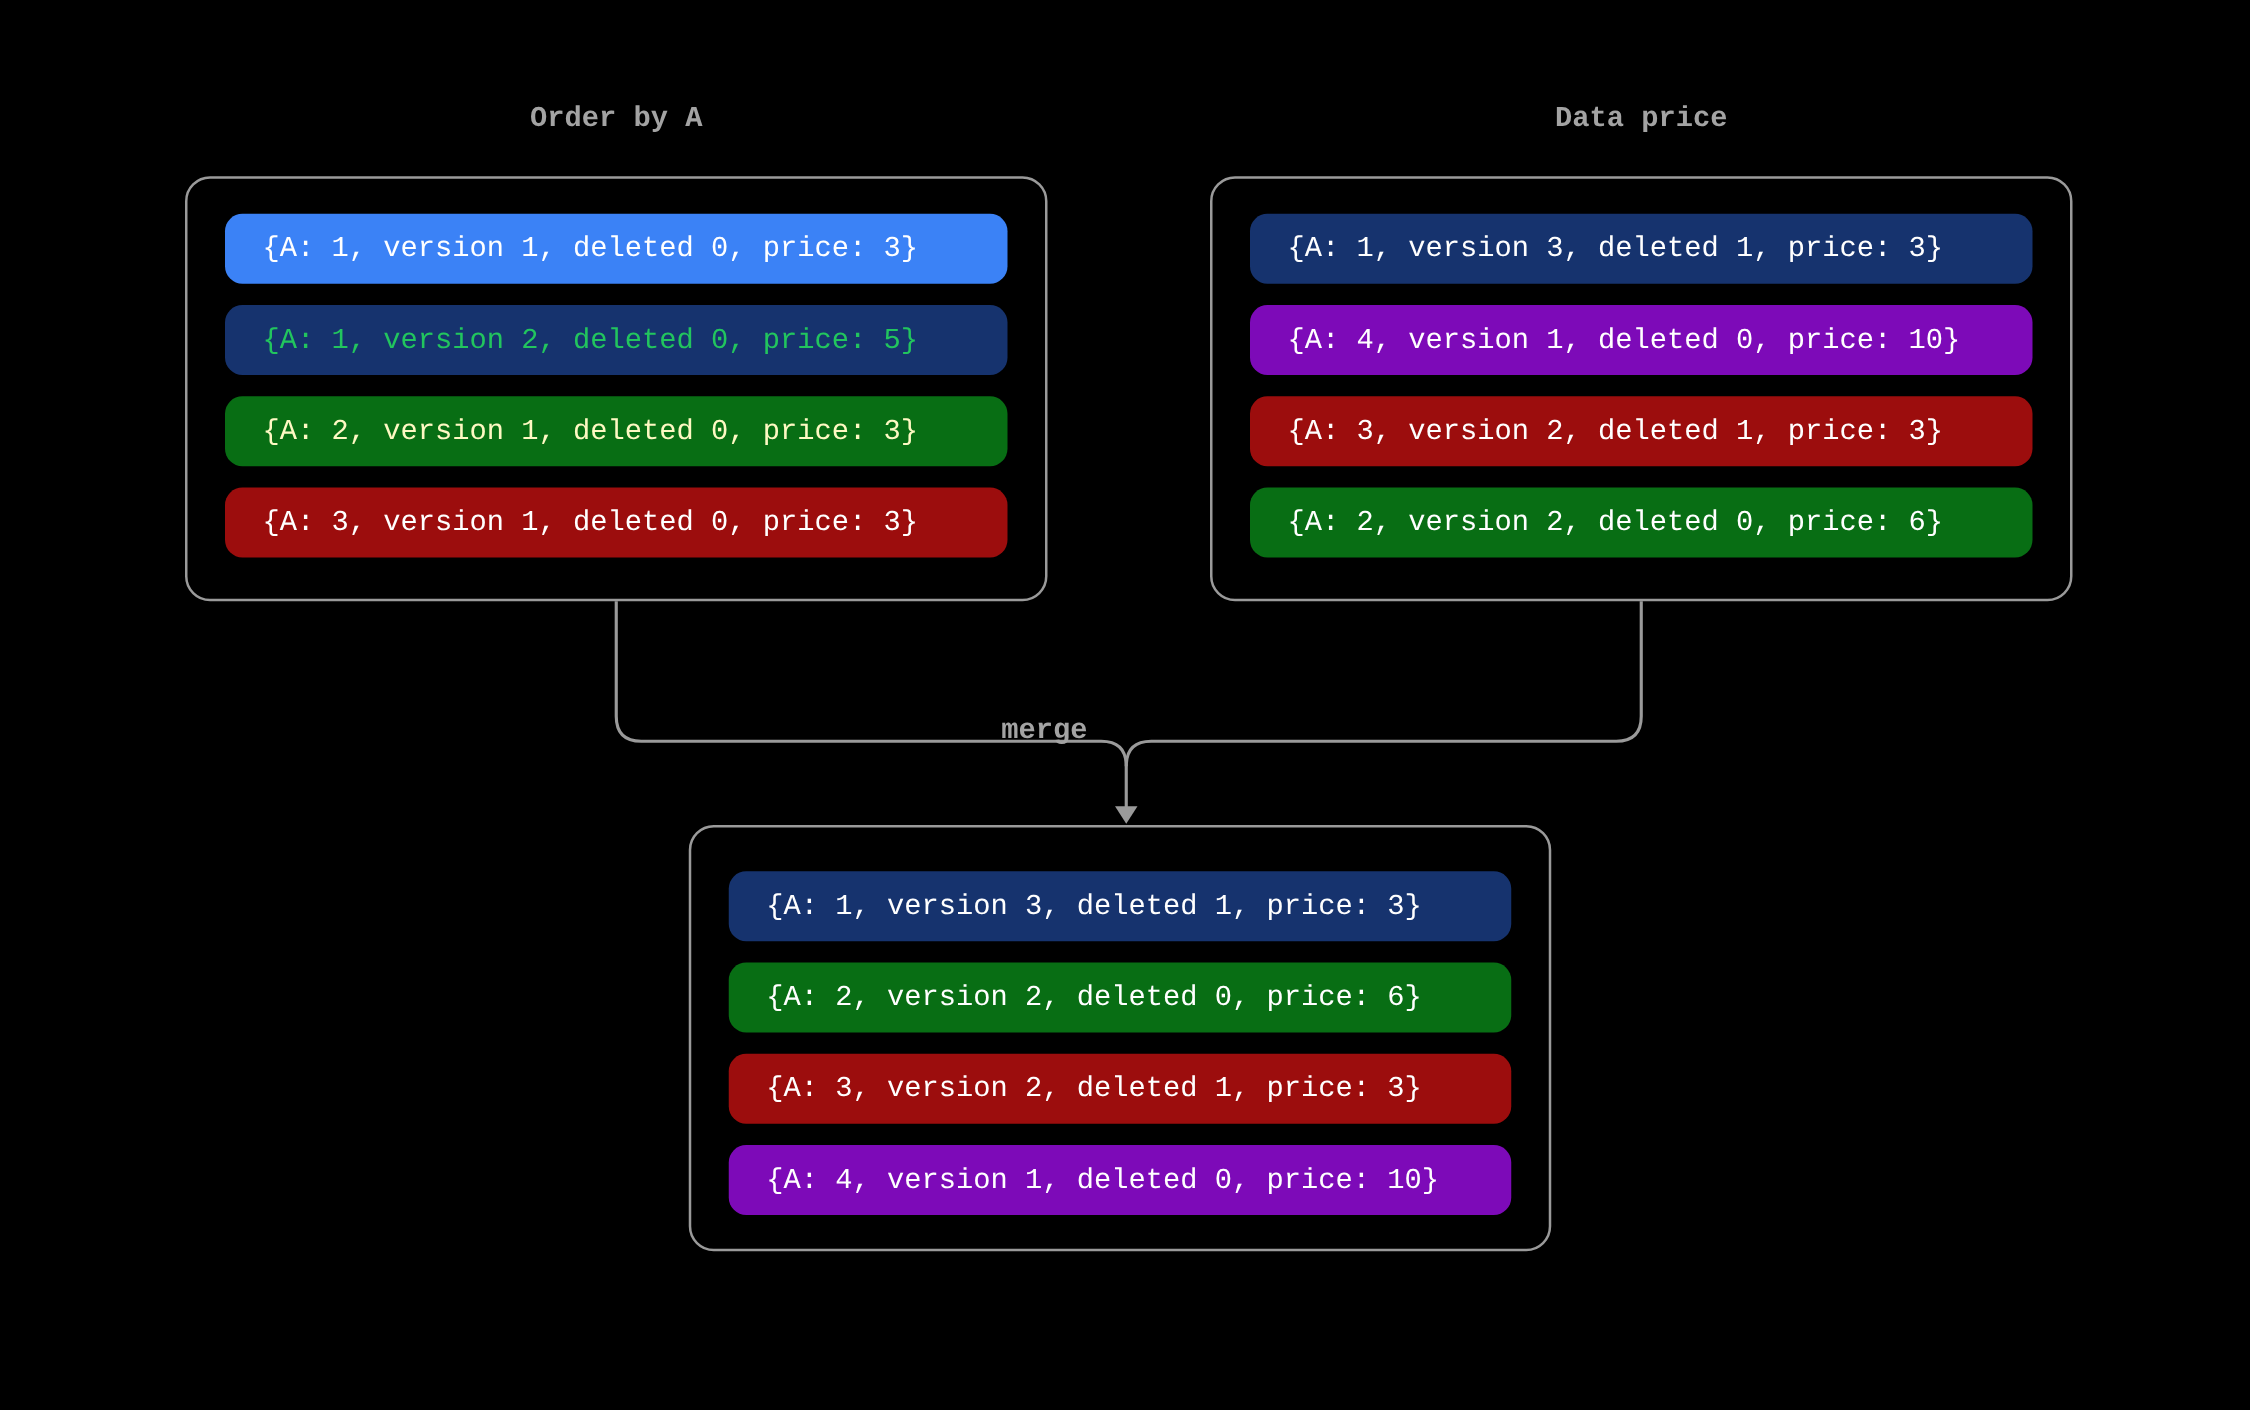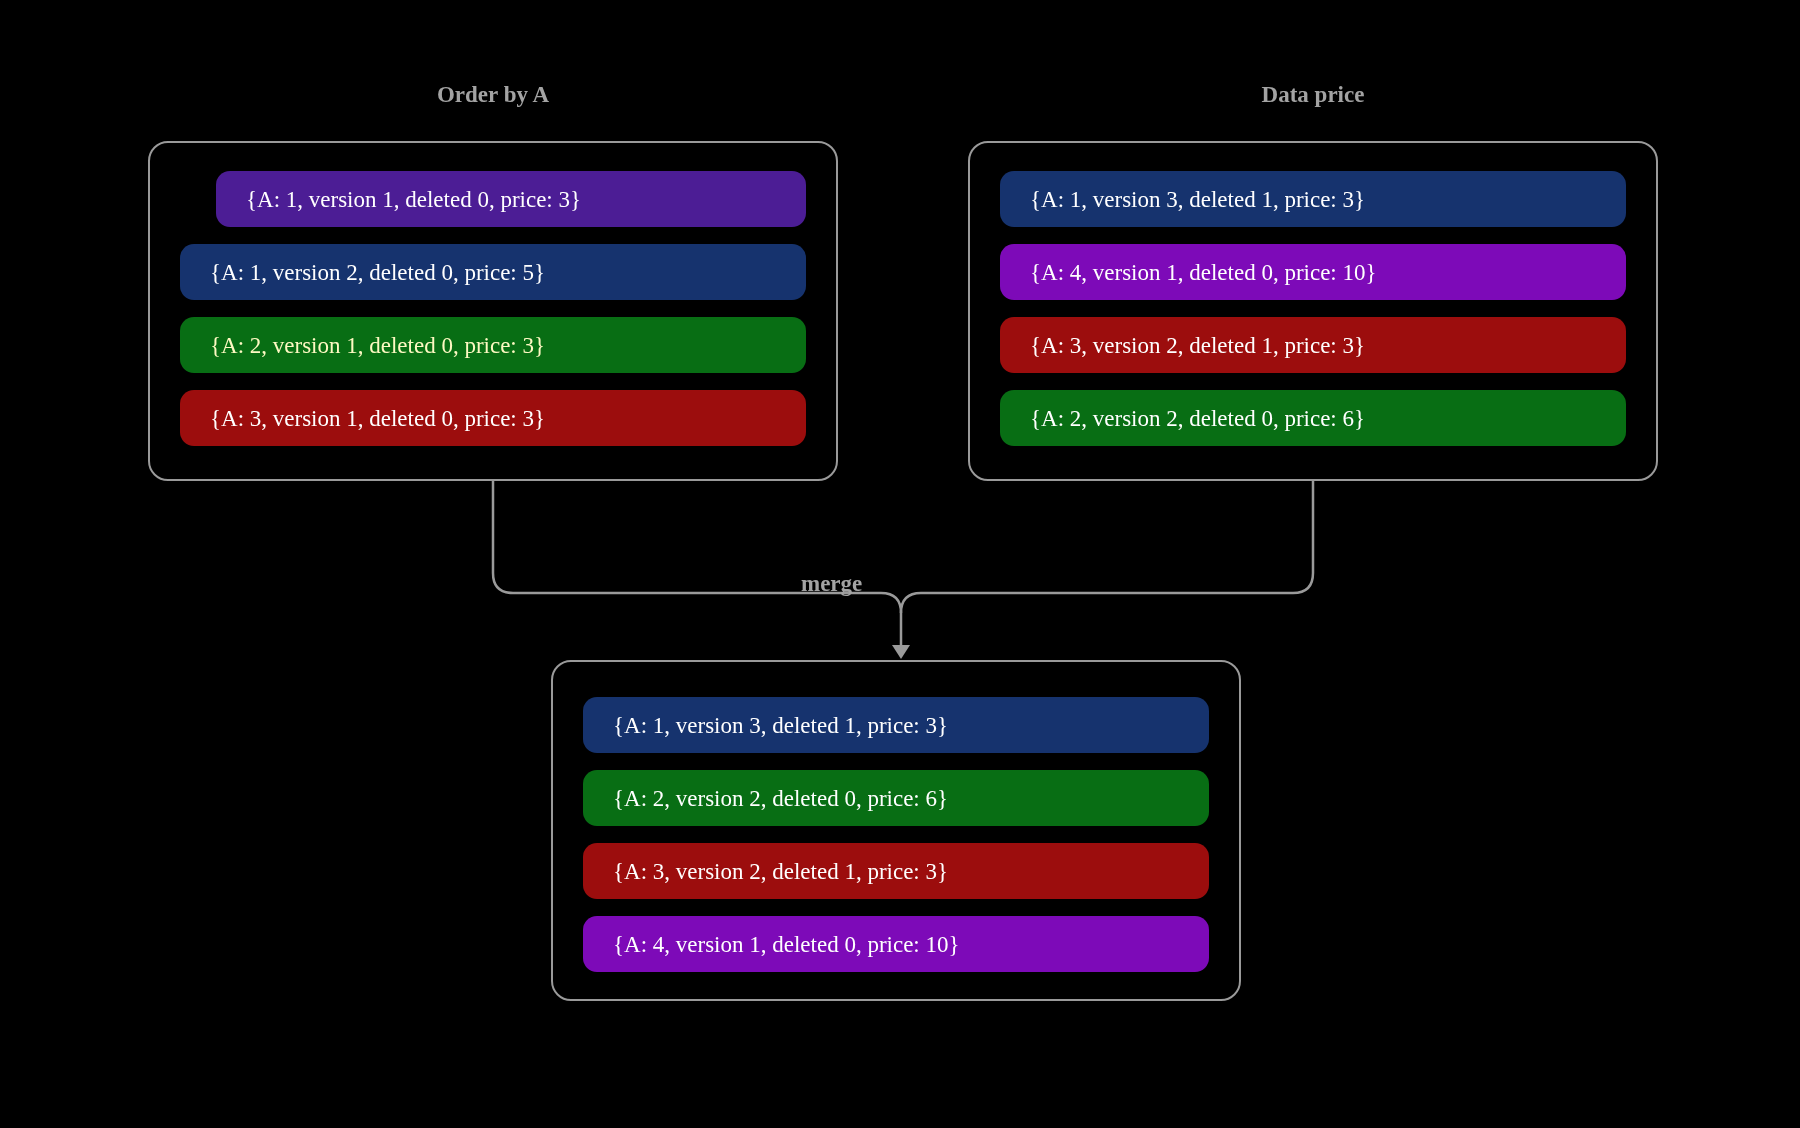--- a/index.html
+++ b/index.html
@@ -6,21 +6,21 @@
     margin: 0;
     padding: 0;
     background: #000000;
   }
   .canvas {
     position: relative;
     width: 1800px;
     height: 1128px;
     background: #000000;
     overflow: hidden;
-    font-family: Liberation Serif, serif;
+    font-family: Liberation Mono, monospace;
     border-radius: 28px;
   }
   .connector {
     position: absolute;
     left: 0;
     top: 0;
     width: 1800px;
     height: 1128px;
     pointer-events: none;
   }
@@ -87,22 +87,22 @@
     <path class="edge" d="M 493 481 L 493 573 Q 493 593 513 593 L 881 593 Q 901 593 901 613 L 901 648" style="stroke: rgb(154, 154, 154);"></path>
     <path class="edge" d="M 1313 481 L 1313 573 Q 1313 593 1293 593 L 921 593 Q 901 593 901 613" style="stroke: rgb(154, 154, 154);"></path>
     <polygon class="arrowhead" points="892,645 910,645 901,659" style="fill: rgb(154, 154, 154);"></polygon>
   </svg>
 
   <div class="box-title" id="title-0" style="color: rgb(163, 163, 163);">Order by A</div>
   <div class="box-title" id="title-1" style="color: rgb(163, 163, 163);">Data price</div>
 
   <div class="box" id="box-0" style="border-color: rgb(154, 154, 154);">
     <div class="rows">
-        <div class="pill" style="background: #4c1d95; color: rgb(255, 255, 255); margin-left: 36px;">{A: 1, version 1, deleted 0, price: 3}</div>
-        <div class="pill" style="background: rgb(22, 51, 110); color: #ffffff;">{A: 1, version 2, deleted 0, price: 5}</div>
+        <div class="pill" style="background: #3b82f6; color: rgb(255, 255, 255);">{A: 1, version 1, deleted 0, price: 3}</div>
+        <div class="pill" style="background: rgb(22, 51, 110); color: #22c55e;">{A: 1, version 2, deleted 0, price: 5}</div>
         <div class="pill" style="background: rgb(8, 110, 20); color: #fef9c3;">{A: 2, version 1, deleted 0, price: 3}</div>
         <div class="pill" style="background: rgb(156, 13, 13); color: rgb(255, 255, 255);">{A: 3, version 1, deleted 0, price: 3}</div>
       </div>
   </div>
 
   <div class="box" id="box-1" style="border-color: rgb(154, 154, 154);">
     <div class="rows">
         <div class="pill" style="background: rgb(22, 51, 110); color: rgb(255, 255, 255);">{A: 1, version 3, deleted 1, price: 3}</div>
         <div class="pill" style="background: rgb(125, 10, 184); color: rgb(255, 255, 255);">{A: 4, version 1, deleted 0, price: 10}</div>
         <div class="pill" style="background: rgb(156, 13, 13); color: rgb(255, 255, 255);">{A: 3, version 2, deleted 1, price: 3}</div>

